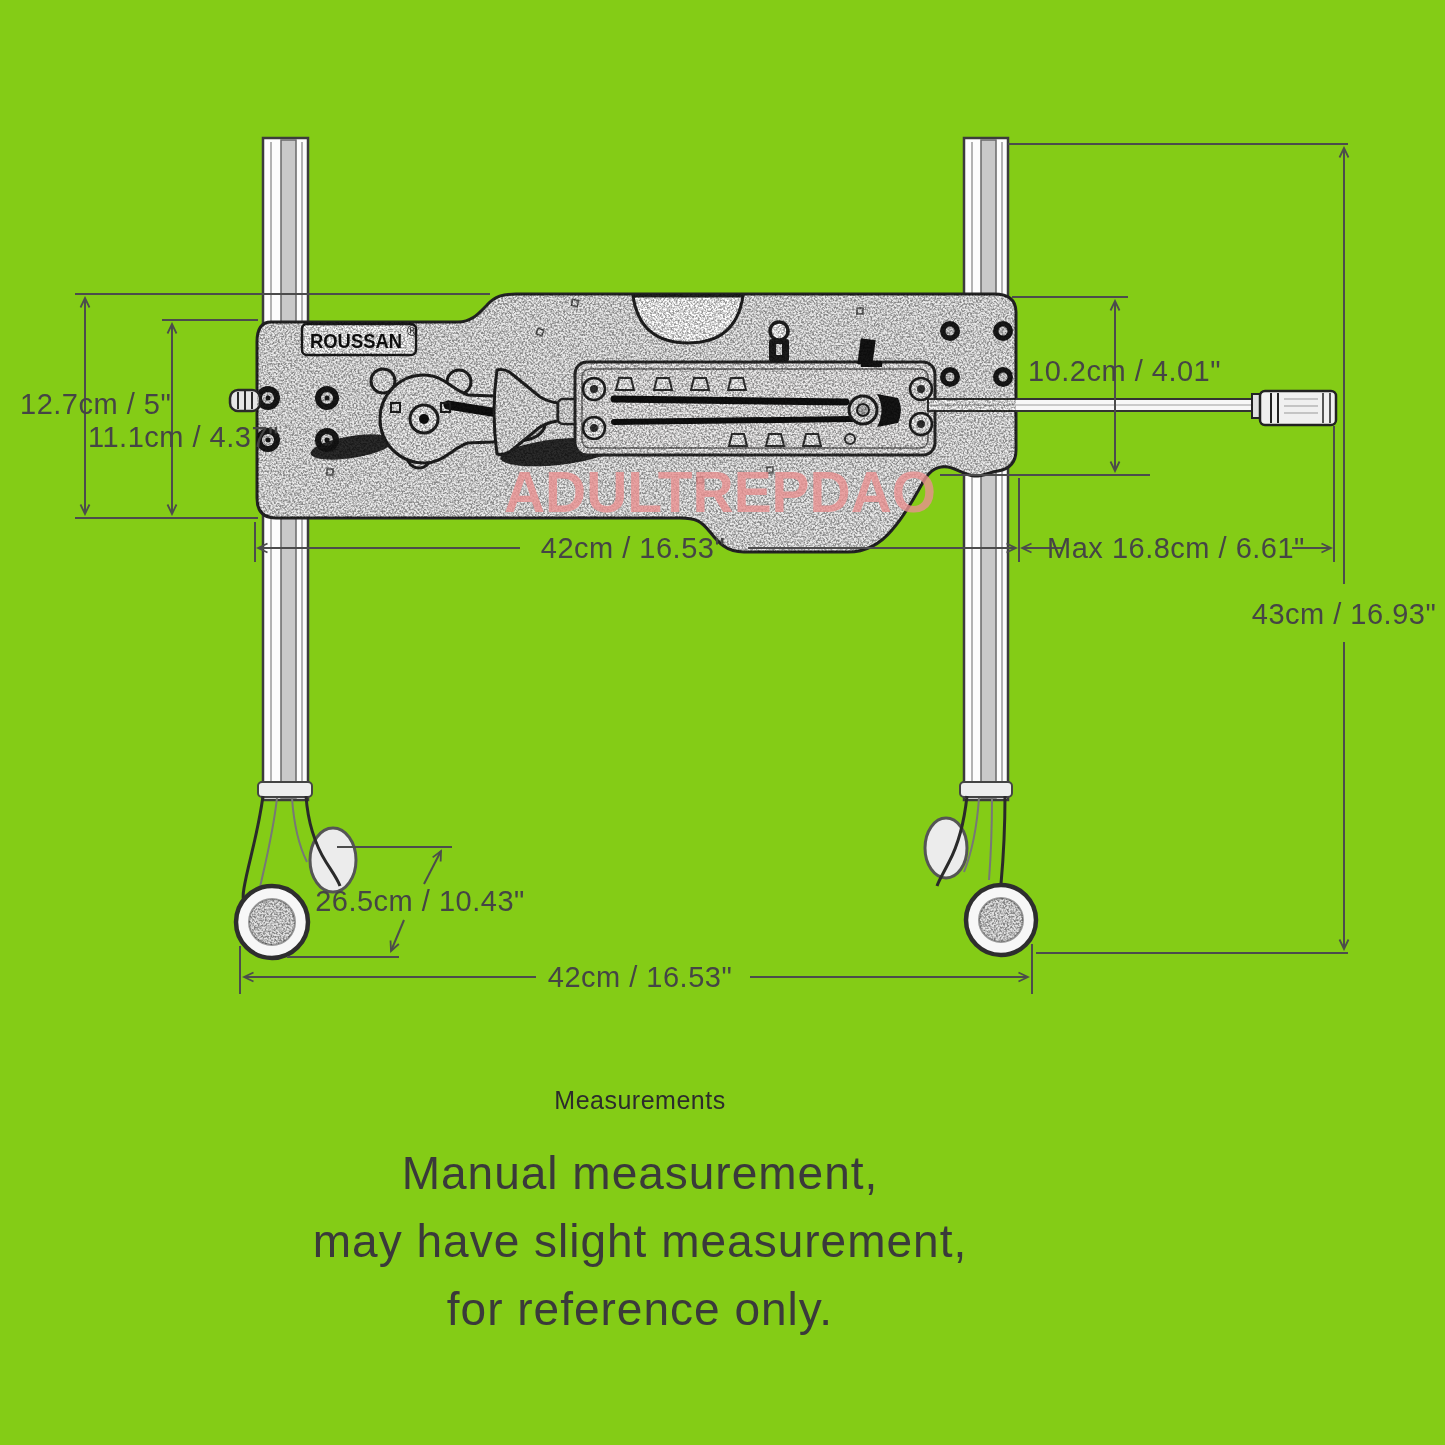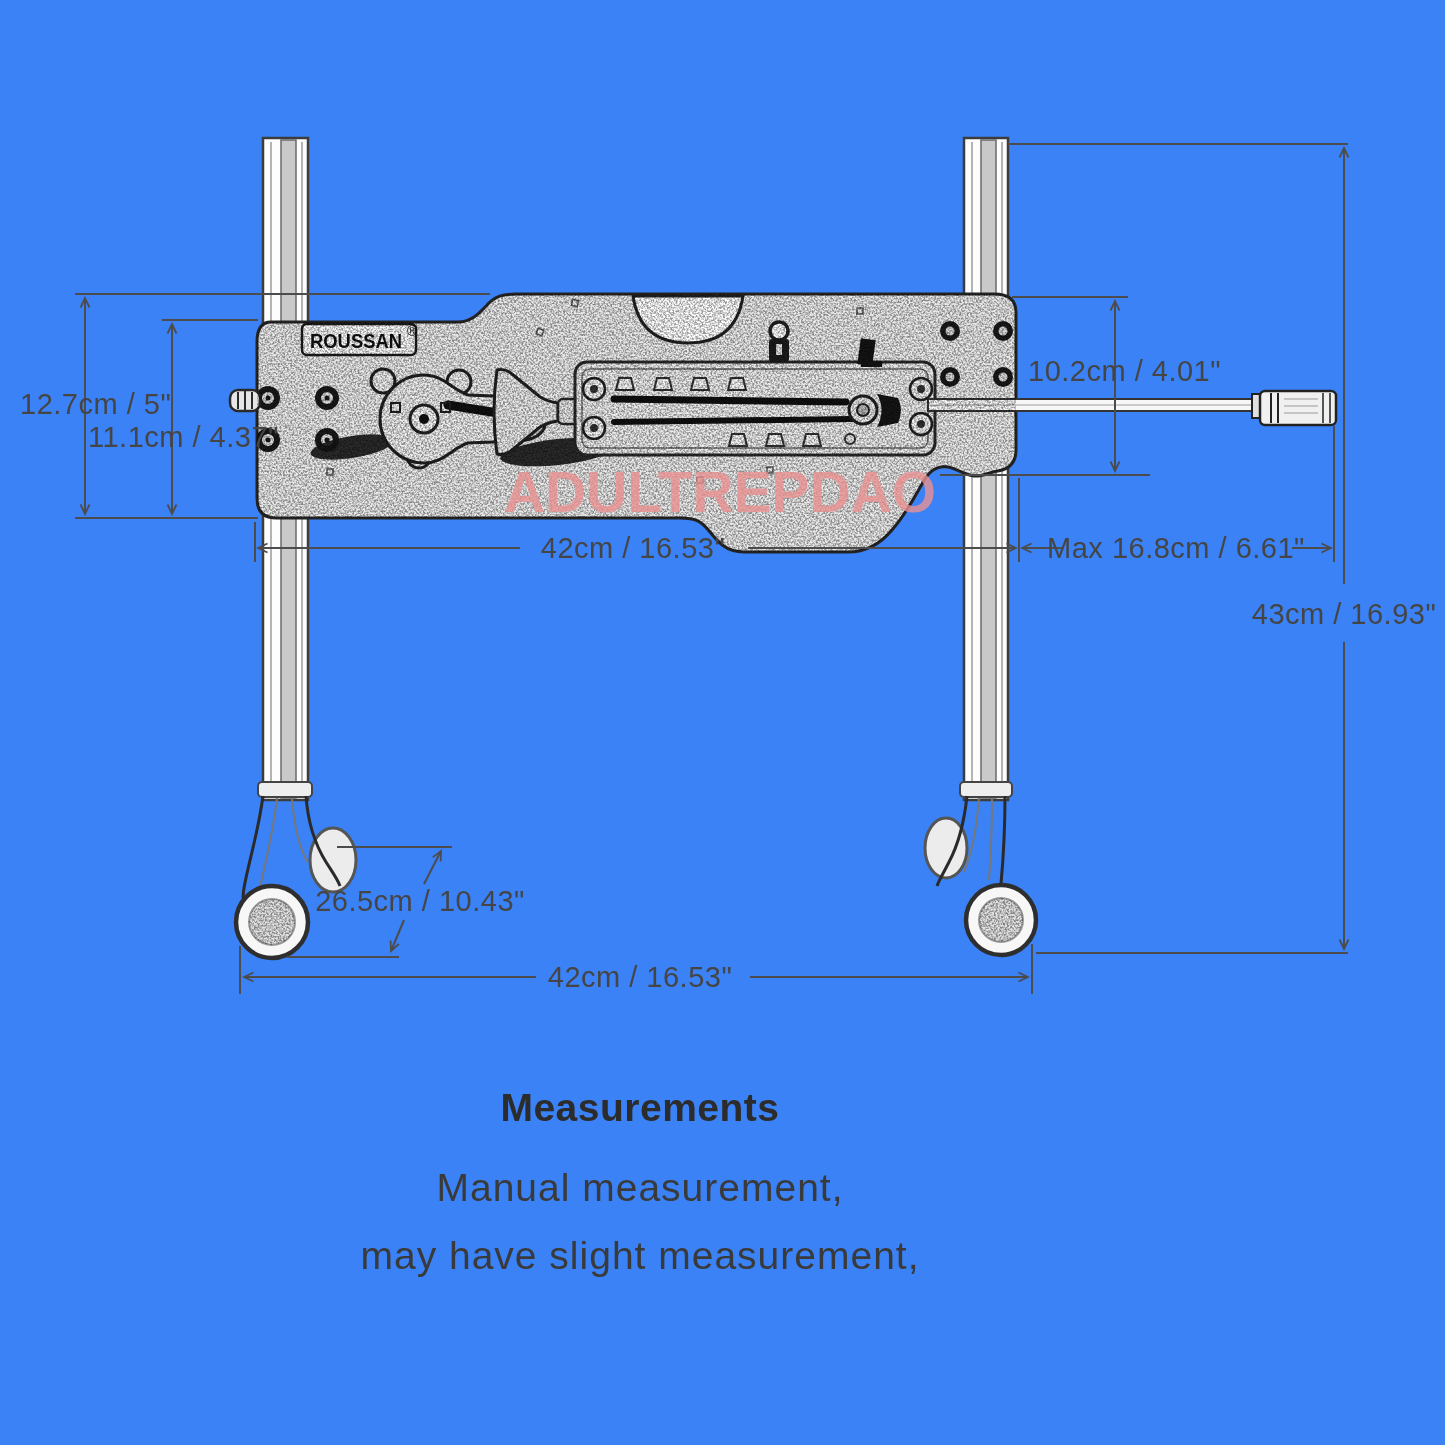--- a/index.html
+++ b/index.html
@@ -1,24 +1,24 @@
 <!DOCTYPE html>
 <html><head>
 <meta charset="utf-8">
 <style>
   html,body{margin:0;padding:0;background:#ffffff;}
-  .page{position:relative;width:1445px;height:1445px;background:#3b82f6;
+  .page{position:relative;width:1445px;height:1445px;background:#84cc16;
         font-family:"Liberation Sans",sans-serif;overflow:hidden;}
   .diagram-svg{position:absolute;left:0;top:0;}
   .dim{stroke:#4c4c4c;stroke-width:2;fill:none;}
   .dimtext{font-size:29px;fill:#454545;letter-spacing:.5px;}
   .outline{stroke:#2a2a2a;fill:none;}
   .footer{position:absolute;left:140px;top:1086px;width:1000px;text-align:center;}
-  .footer h2{font-size:39px;font-weight:bold;color:#2c2c2c;margin:0 0 24px 0;letter-spacing:.5px;}
-  .footer p{font-size:39px;color:#3a3a3a;margin:0;line-height:68px;letter-spacing:1px;}
+  .footer h2{font-size:25px;font-weight:normal;color:#2c2c2c;margin:0 0 24px 0;letter-spacing:.5px;}
+  .footer p{font-size:46px;color:#3a3a3a;margin:0;line-height:68px;letter-spacing:1px;}
 </style>
 </head>
 <body>
 
 <div class="page">
 
 <svg class="diagram-svg" width="1445" height="1445" viewBox="0 0 1445 1445">
   <defs>
     <marker id="arr" viewBox="0 0 14 14" refX="12" refY="7" markerWidth="14" markerHeight="14" markerUnits="userSpaceOnUse" orient="auto-start-reverse">
       <path d="M2.5,2.5 L12,7 L2.5,11.5" fill="none" stroke="#4c4c4c" stroke-width="1.8"></path>
@@ -276,15 +276,16 @@
     <text class="dimtext" x="1344" y="624" text-anchor="middle">43cm / 16.93"</text>
     <text class="dimtext" x="420" y="911" text-anchor="middle">26.5cm / 10.43"</text>
     <text class="dimtext" x="640" y="987" text-anchor="middle">42cm / 16.53"</text>
   </g>
 </svg>
 
 <div class="footer">
   <h2>Measurements</h2>
   <p>Manual measurement,</p>
   <p>may have slight measurement,</p>
+  <p>for reference only.</p>
 </div>
 
 </div>
 
 </body></html>

